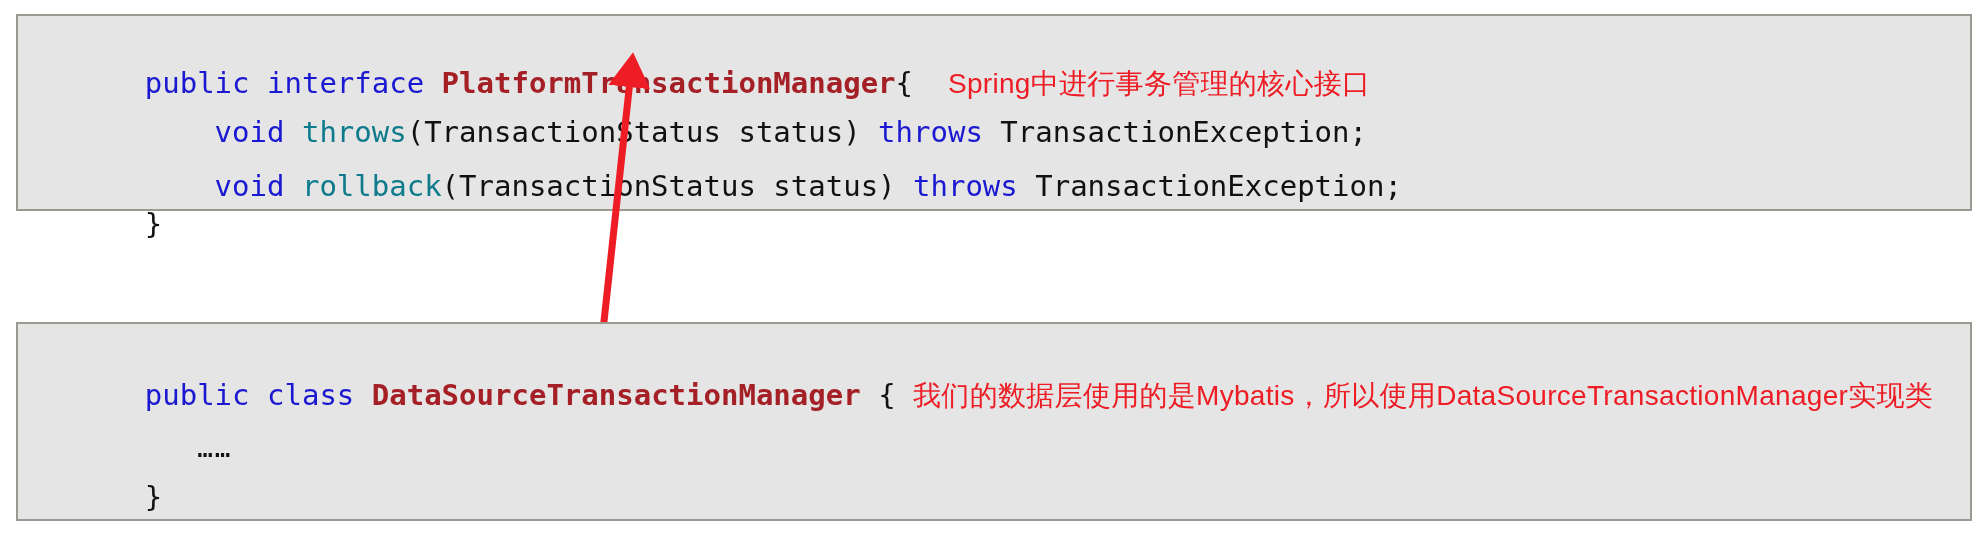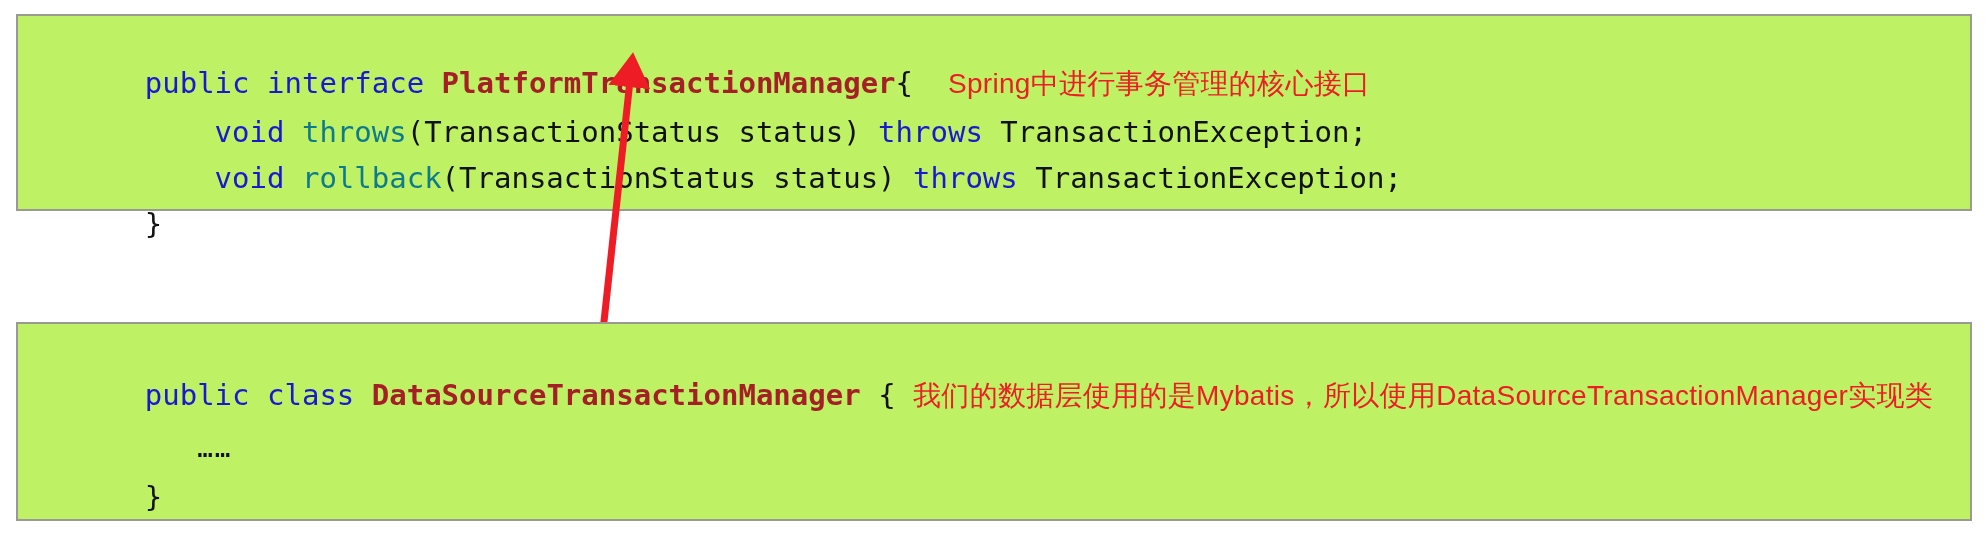--- a/index.html
+++ b/index.html
@@ -18,21 +18,21 @@
   .stage {
     position: absolute;
     left: 0; top: 0;
     width: 1988px;
     height: 537px;
   }
 
   
   .code-block {
     position: absolute;
-    background: #bef264;
+    background: #e5e5e5;
     border: 2px solid #9a9a92;
     box-sizing: border-box;
   }
   #block-interface {
     left: 16px;
     top: 14px;
     width: 1956px;
     height: 197px;
   }
   #block-class {
@@ -107,21 +107,21 @@
   <div class="code-block" id="block-interface">
 
     <div class="code-line" style="left:22px; top:22px;">
       <span class="kw">public</span><span class="plain"> </span><span class="kw">interface</span><span class="plain"> </span><span class="typ">PlatformTransactionManager</span><span class="brace">{</span><span class="plain">  </span><span class="note-inline">Spring中进行事务管理的核心接口</span>
     </div>
 
     <div class="code-line" style="left:22px; top:71px;">
       <span class="plain">    </span><span class="kw">void</span><span class="plain"> </span><span class="mth">throws</span><span class="plain">(TransactionStatus status) </span><span class="kw">throws</span><span class="plain"> TransactionException;</span>
     </div>
 
-    <div class="code-line" style="left:22px; top:117px;">
+    <div class="code-line" style="left:22px; top:125px;">
       <span class="plain">    </span><span class="kw">void</span><span class="plain"> </span><span class="mth">rollback</span><span class="plain">(TransactionStatus status) </span><span class="kw">throws</span><span class="plain"> TransactionException;</span>
     </div>
 
     <div class="code-line" style="left:22px; top:163px;">
       <span class="brace">}</span>
     </div>
   </div>
 
   <div id="impl-label">实现</div>
 

